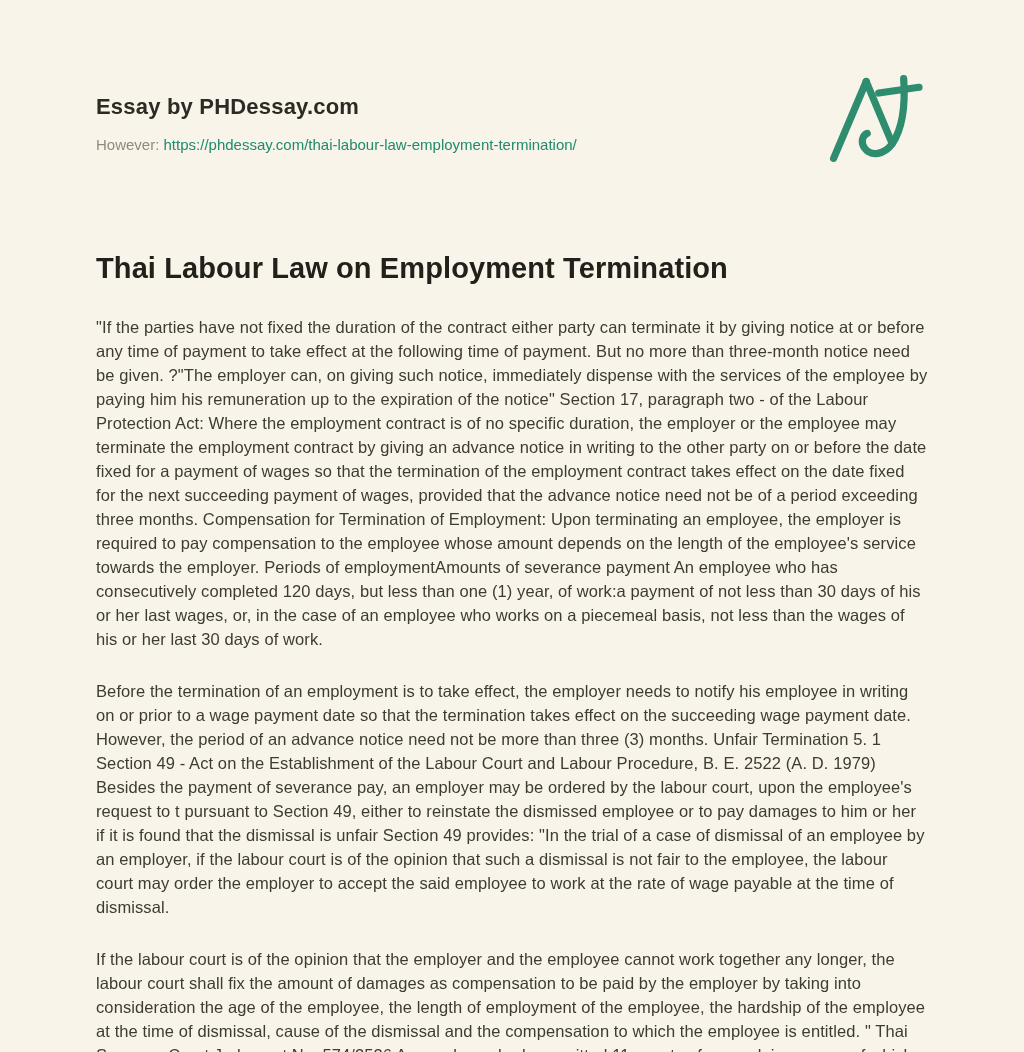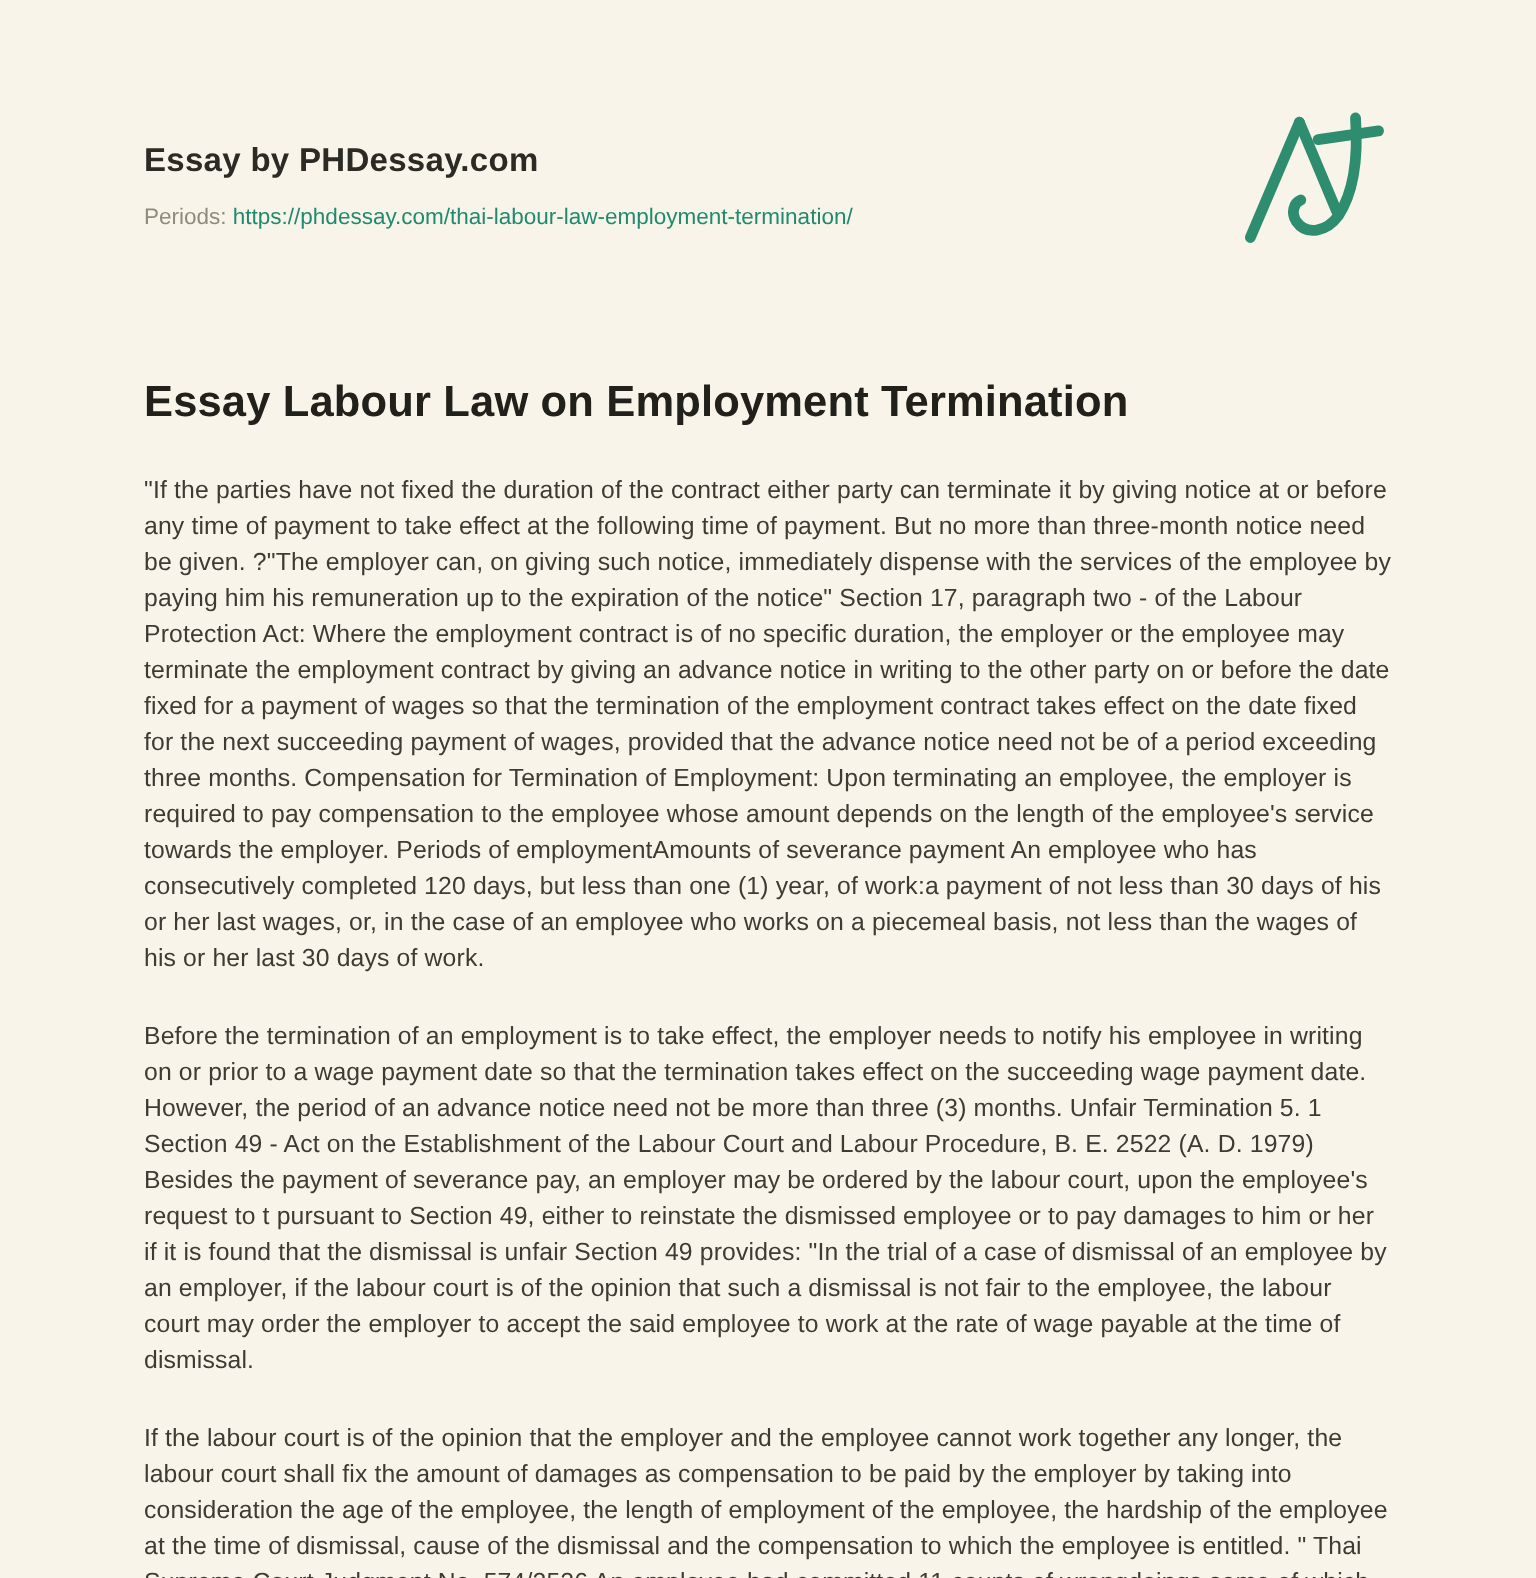--- a/index.html
+++ b/index.html
@@ -67,38 +67,38 @@
 </style>
 </head>
 <body>
 
 <div class="content">
 
   <header class="page-header">
     <div>
       <h1 class="brand">Essay by PHDessay.com</h1>
       <p class="source-line">
-        <span>Periods:</span>
+        <span>However:</span>
         <a class="source-link">https://phdessay.com/thai-labour-law-employment-termination/</a>
       </p>
     </div>
     <div class="logo">
       <svg viewBox="0 0 112 100" fill="none" xmlns="http://www.w3.org/2000/svg">
         <g stroke="#2E8C6F" stroke-width="7.5" stroke-linecap="round" stroke-linejoin="round" fill="none">
           <path d="M16 92 L50 12"></path>
           <path d="M50 12 L76 74"></path>
           <path d="M89 9 C91 38 87 62 77 77 C69 88 55 91 48 81 C44 75 46 68 51 66"></path>
           <path d="M63 24 L105 18"></path>
         </g>
       </svg>
     </div>
   </header>
 
   <main>
-    <h2 class="article-title">Essay Labour Law on Employment Termination</h2>
+    <h2 class="article-title">Thai Labour Law on Employment Termination</h2>
 
     <p class="article-paragraph">"If the parties have not fixed the duration of the contract either party can terminate it by giving notice at or before any time of payment to take effect at the following time of payment. But no more than three-month notice need be given. ?"The employer can, on giving such notice, immediately dispense with the services of the employee by paying him his remuneration up to the expiration of the notice" Section 17, paragraph two - of the Labour Protection Act: Where the employment contract is of no specific duration, the employer or the employee may terminate the employment contract by giving an advance notice in writing to the other party on or before the date fixed for a payment of wages so that the termination of the employment contract takes effect on the date fixed for the next succeeding payment of wages, provided that the advance notice need not be of a period exceeding three months. Compensation for Termination of Employment: Upon terminating an employee, the employer is required to pay compensation to the employee whose amount depends on the length of the employee's service towards the employer. Periods of employmentAmounts of severance payment An employee who has consecutively completed 120 days, but less than one (1) year, of work:a payment of not less than 30 days of his or her last wages, or, in the case of an employee who works on a piecemeal basis, not less than the wages of his or her last 30 days of work.</p>
 
     <p class="article-paragraph">Before the termination of an employment is to take effect, the employer needs to notify his employee in writing on or prior to a wage payment date so that the termination takes effect on the succeeding wage payment date. However, the period of an advance notice need not be more than three (3) months. Unfair Termination 5. 1 Section 49 - Act on the Establishment of the Labour Court and Labour Procedure, B. E. 2522 (A. D. 1979) Besides the payment of severance pay, an employer may be ordered by the labour court, upon the employee's request to t pursuant to Section 49, either to reinstate the dismissed employee or to pay damages to him or her if it is found that the dismissal is unfair Section 49 provides: "In the trial of a case of dismissal of an employee by an employer, if the labour court is of the opinion that such a dismissal is not fair to the employee, the labour court may order the employer to accept the said employee to work at the rate of wage payable at the time of dismissal.</p>
 
     <p class="article-paragraph">If the labour court is of the opinion that the employer and the employee cannot work together any longer, the labour court shall fix the amount of damages as compensation to be paid by the employer by taking into consideration the age of the employee, the length of employment of the employee, the hardship of the employee at the time of dismissal, cause of the dismissal and the compensation to which the employee is entitled. " Thai Supreme Court Judgment No. 574/2526 An employee had committed 11 counts of wrongdoings some of which war</p>
   </main>
 
 </div>
 

